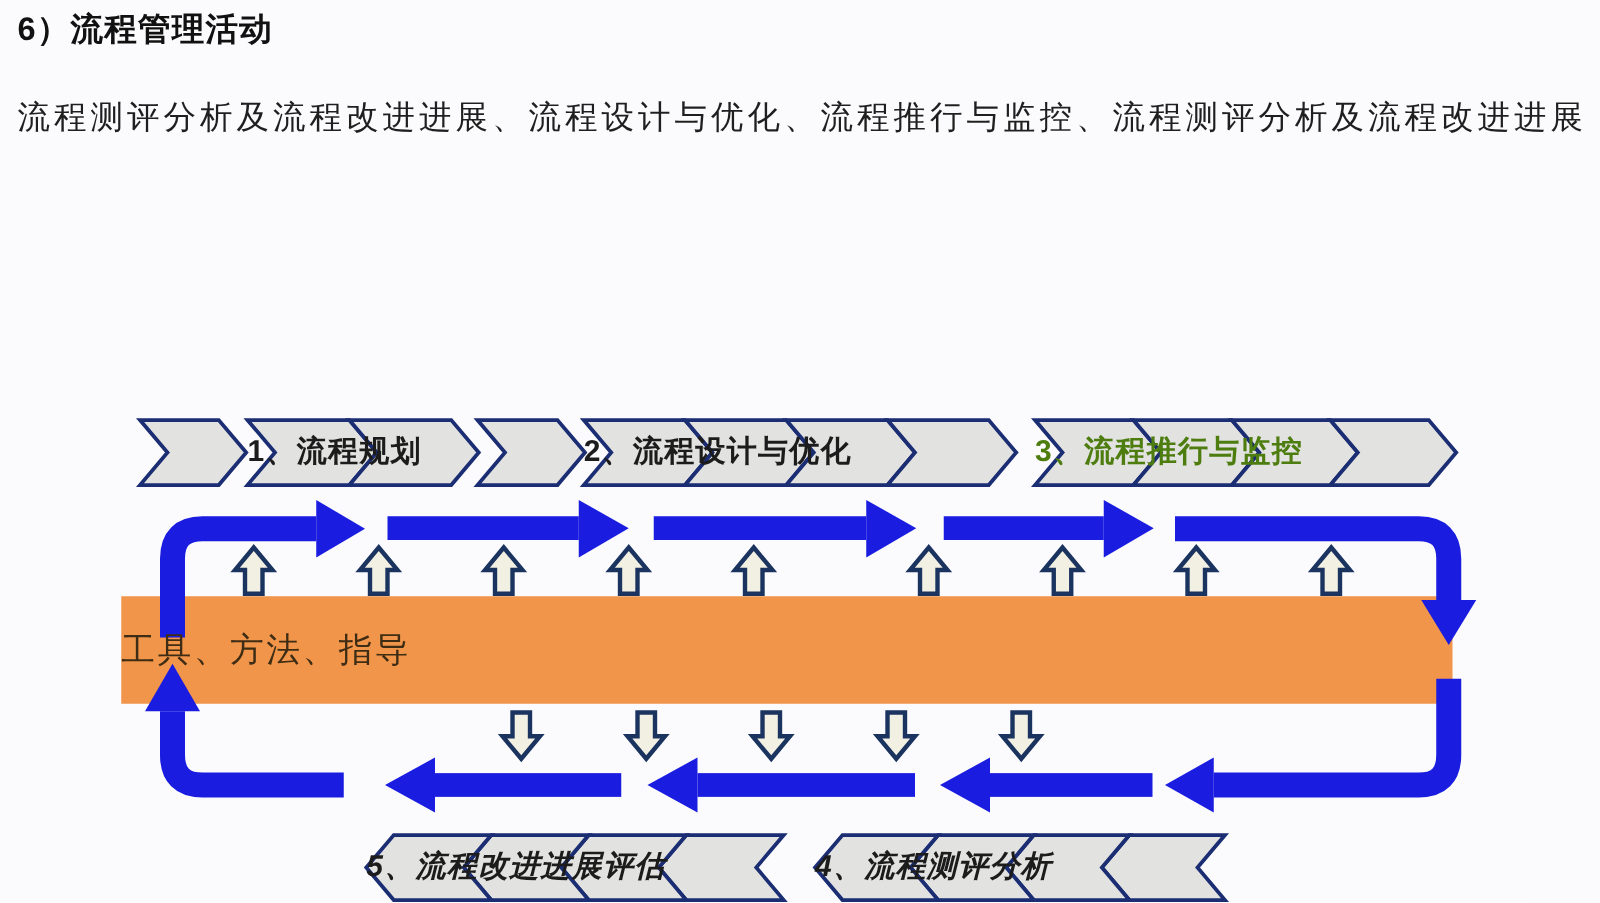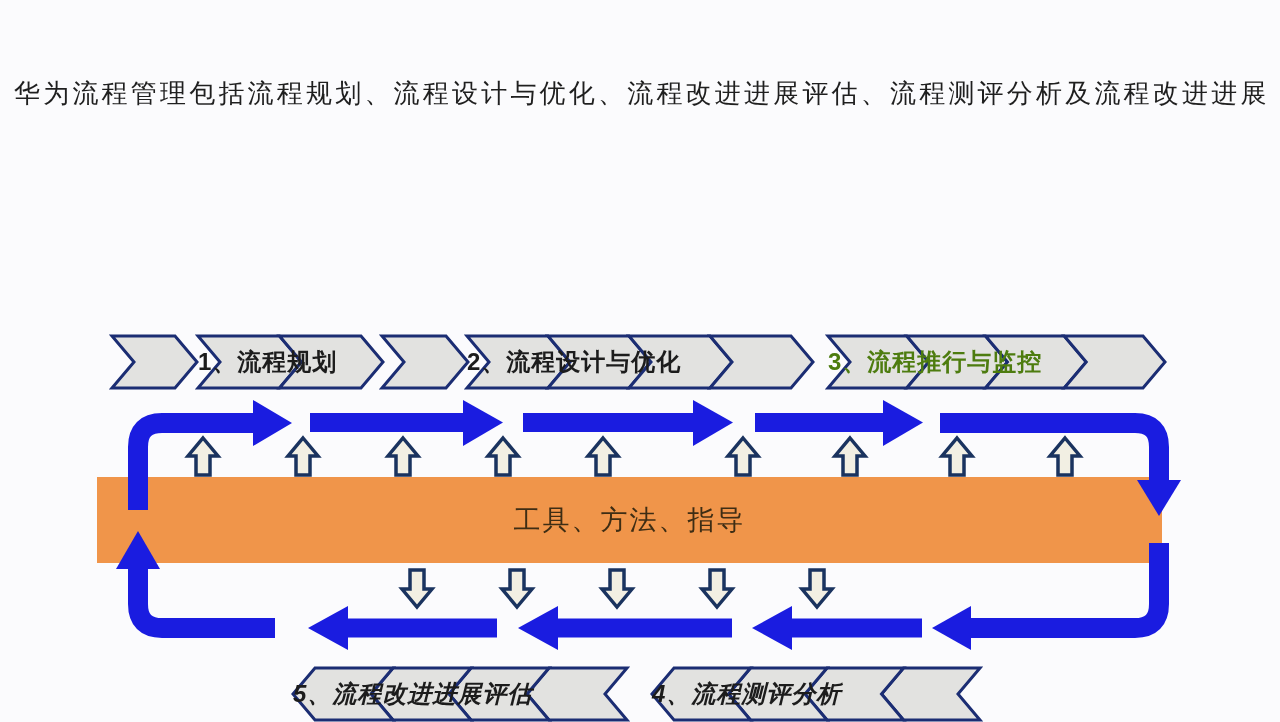--- a/index.html
+++ b/index.html
@@ -25,30 +25,31 @@
     font-size:24px; font-weight:600;
     letter-spacing:1px; white-space:nowrap; pointer-events:none;
   }
   #lbl-step-1{left:198px; top:336px; width:185px;}
   #lbl-step-2{left:467px; top:336px; width:346px;}
   #lbl-step-3{left:828px; top:336px; width:337px;}
   #lbl-step-5{left:293px; top:668px; width:334px;font-style:italic;}
   #lbl-step-4{left:652px; top:668px; width:328px;}
   .band-label{
     position:absolute; left:97px; top:477px; width:1065px; height:76px;
-    line-height:86px; text-align:center; font-size:27px; font-weight:500;
+    line-height:86px; text-align:left; font-size:27px; font-weight:500;
     letter-spacing:2px; white-space:nowrap; pointer-events:none;
   }
 </style>
 </head>
 <body>
 
 <div class="page">
 
-  <div class="para-line" id="para-line-1">华为流程管理包括流程规划、流程设计与优化、流程改进进展评估、流程测评分析及流程改进进展</div>
+  <div class="title">6）流程管理活动</div>
+  <div class="para-line" id="para-line-1">流程测评分析及流程改进进展、流程设计与优化、流程推行与监控、流程测评分析及流程改进进展</div>
 
   <div>
     <svg id="diagram-svg" width="1280" height="722">
         <rect x="97" y="477" width="1065" height="86" fill="#f0954a"></rect>
         <g>
           <path d="M138,510 L138,447 Q138,423 162,423 L253,423" fill="none" stroke="#1a1ce0" stroke-width="20"></path>
           <polygon points="253,400 292,423 253,446" fill="#1a1ce0"></polygon>
           <path d="M940,423 L1135,423 Q1159,423 1159,447 L1159,481" fill="none" stroke="#1a1ce0" stroke-width="20"></path>
           <polygon points="1137,480 1181,480 1159,516" fill="#1a1ce0"></polygon>
           <path d="M1159,543 L1159,604 Q1159,628 1135,628 L971,628" fill="none" stroke="#1a1ce0" stroke-width="20"></path>

